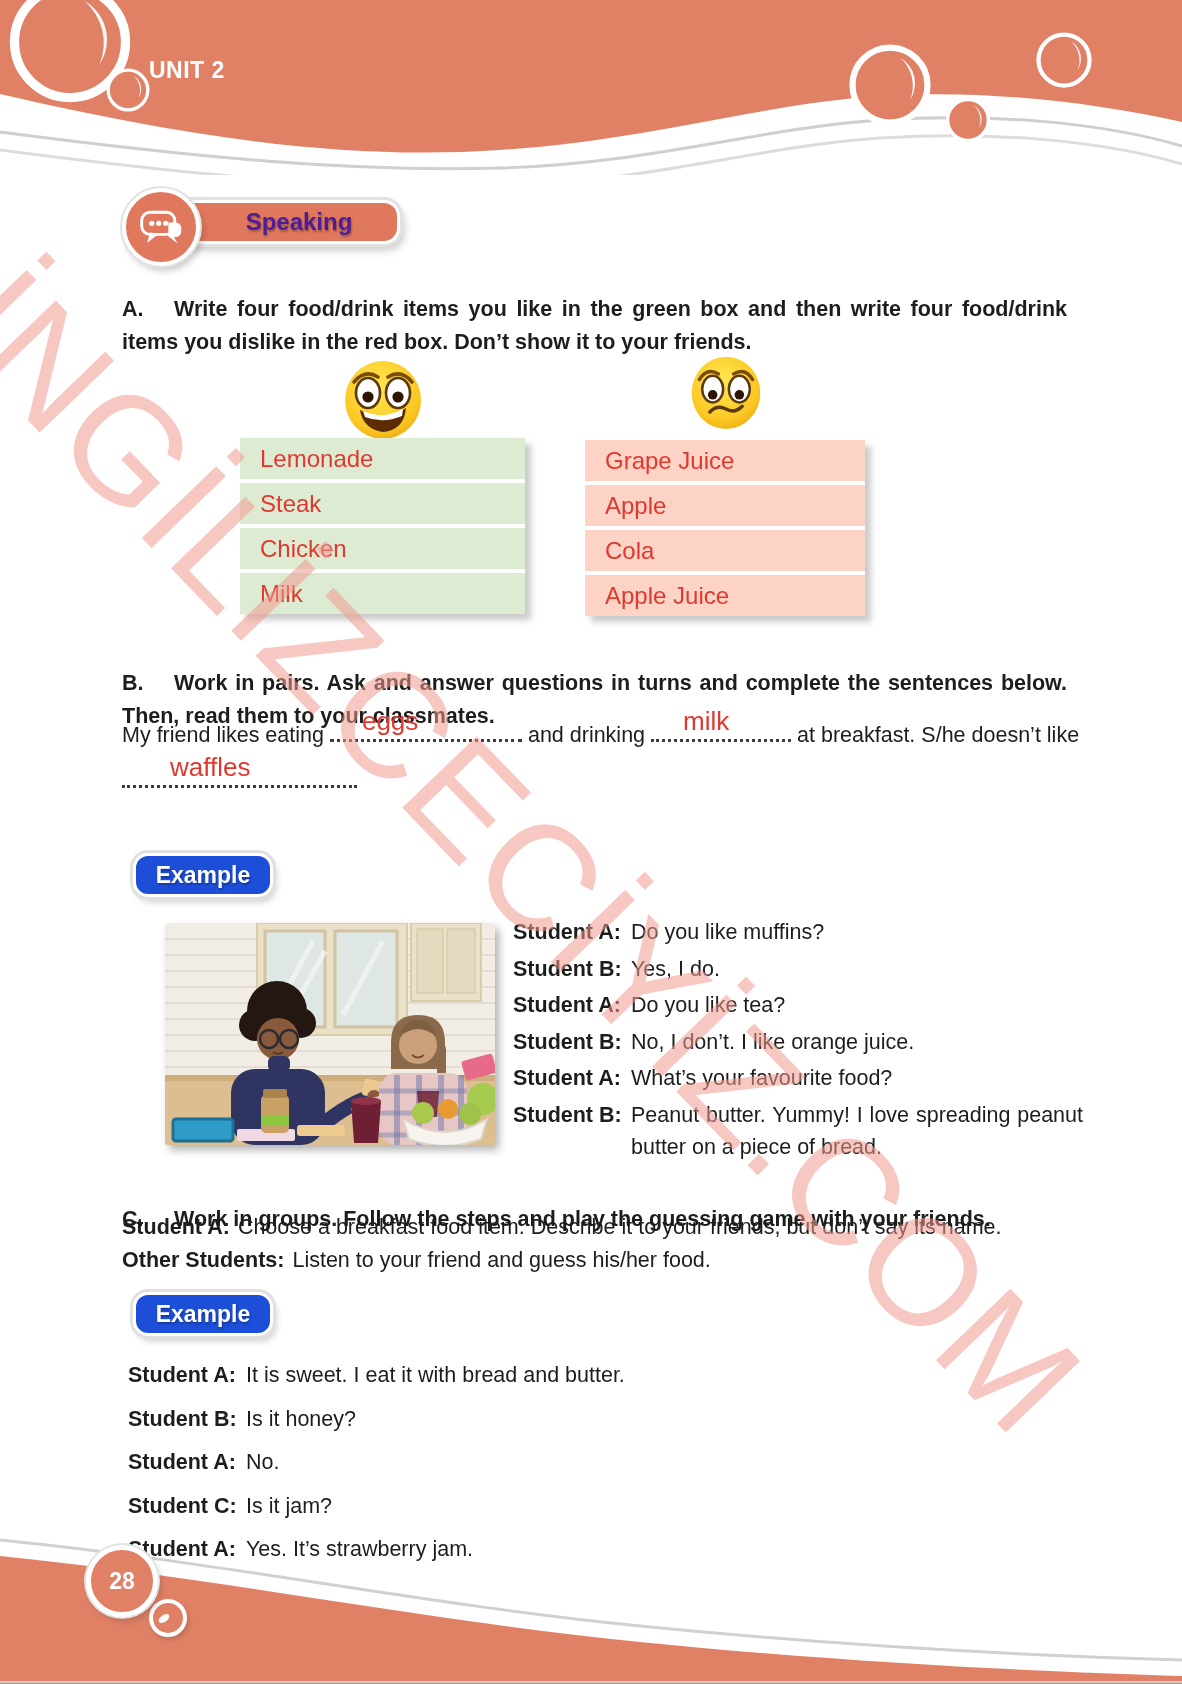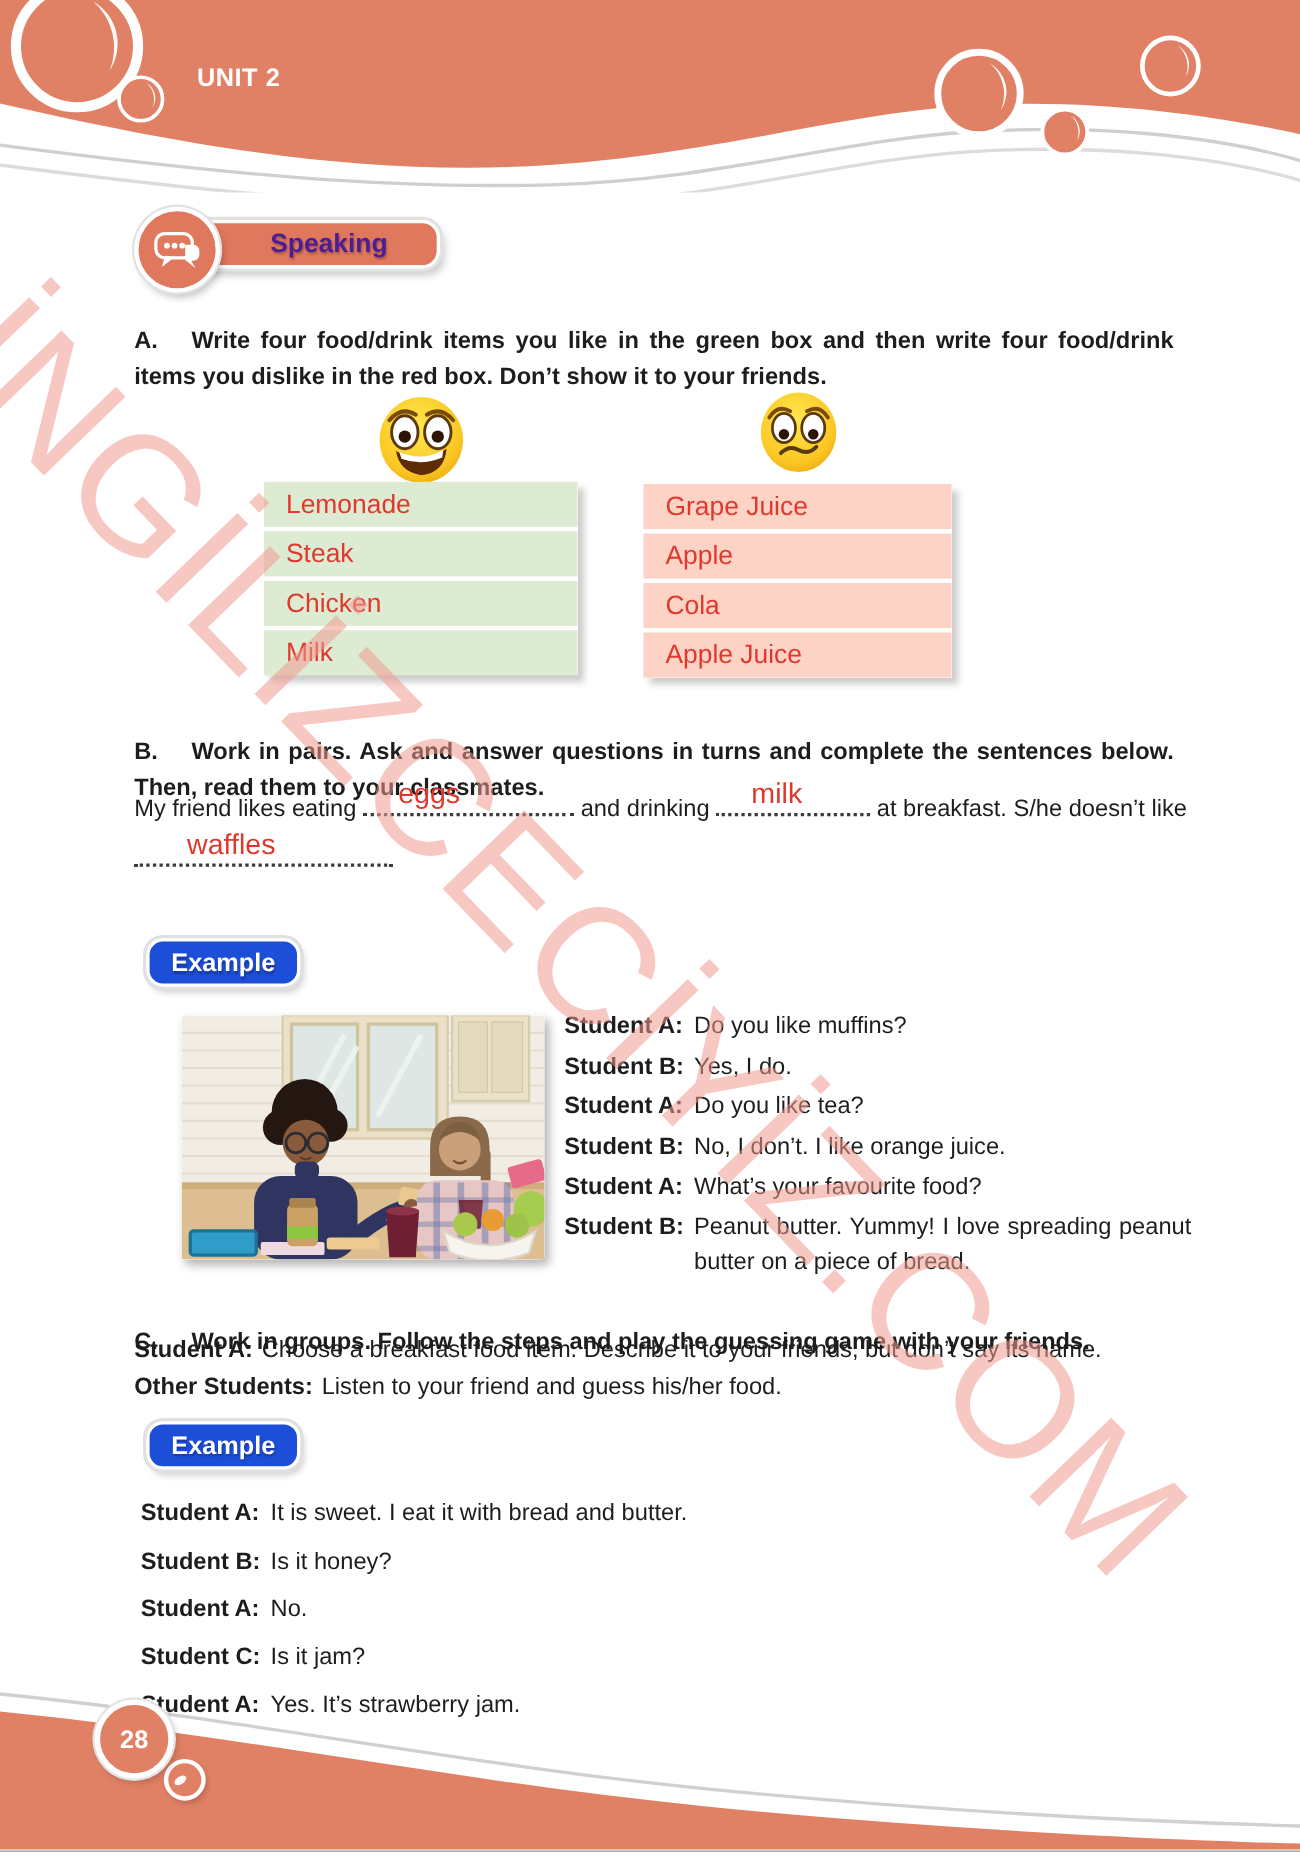--- a/index.html
+++ b/index.html
@@ -1,21 +1,21 @@
 <!DOCTYPE html>
 <html><head>
 <meta charset="utf-8">
 <style>
   html,body{margin:0;padding:0;background:#fff;}
   #page{position:relative;width:1182px;height:1684px;background:#ffffff;overflow:hidden;
         font-family:"Liberation Sans",sans-serif;margin:0 auto;}
 
   
   .header-svg{position:absolute;left:0;top:0;width:1182px;height:175px;display:block;}
-  .unit-label{position:absolute;top:57px;left:179px;color:#fff;font-weight:bold;
+  .unit-label{position:absolute;top:57px;left:149px;color:#fff;font-weight:bold;
               font-size:23px;letter-spacing:.5px;z-index:3;}
   .footer-svg{position:absolute;left:0;top:1534px;width:1182px;height:150px;display:block;}
   .bottom-line{position:absolute;left:0;top:1681px;width:100%;height:2px;background:#cdcdcd;z-index:6;}
 
   .page-num{position:absolute;left:86px;top:1545px;width:62px;height:62px;background:#E08166;
             border:5px solid #fff;border-radius:50%;z-index:4;
             box-shadow:0 0 0 2px #e3e3e3,3px 4px 7px rgba(0,0,0,.18);
             color:#fff;font-weight:bold;font-size:23px;display:flex;align-items:center;justify-content:center;}
   .mini-bubble{position:absolute;left:149px;top:1599px;width:30px;height:30px;border-radius:50%;
             background:#E08166;border:4px solid #fff;z-index:3;box-shadow:2px 3px 5px rgba(0,0,0,.15);}

